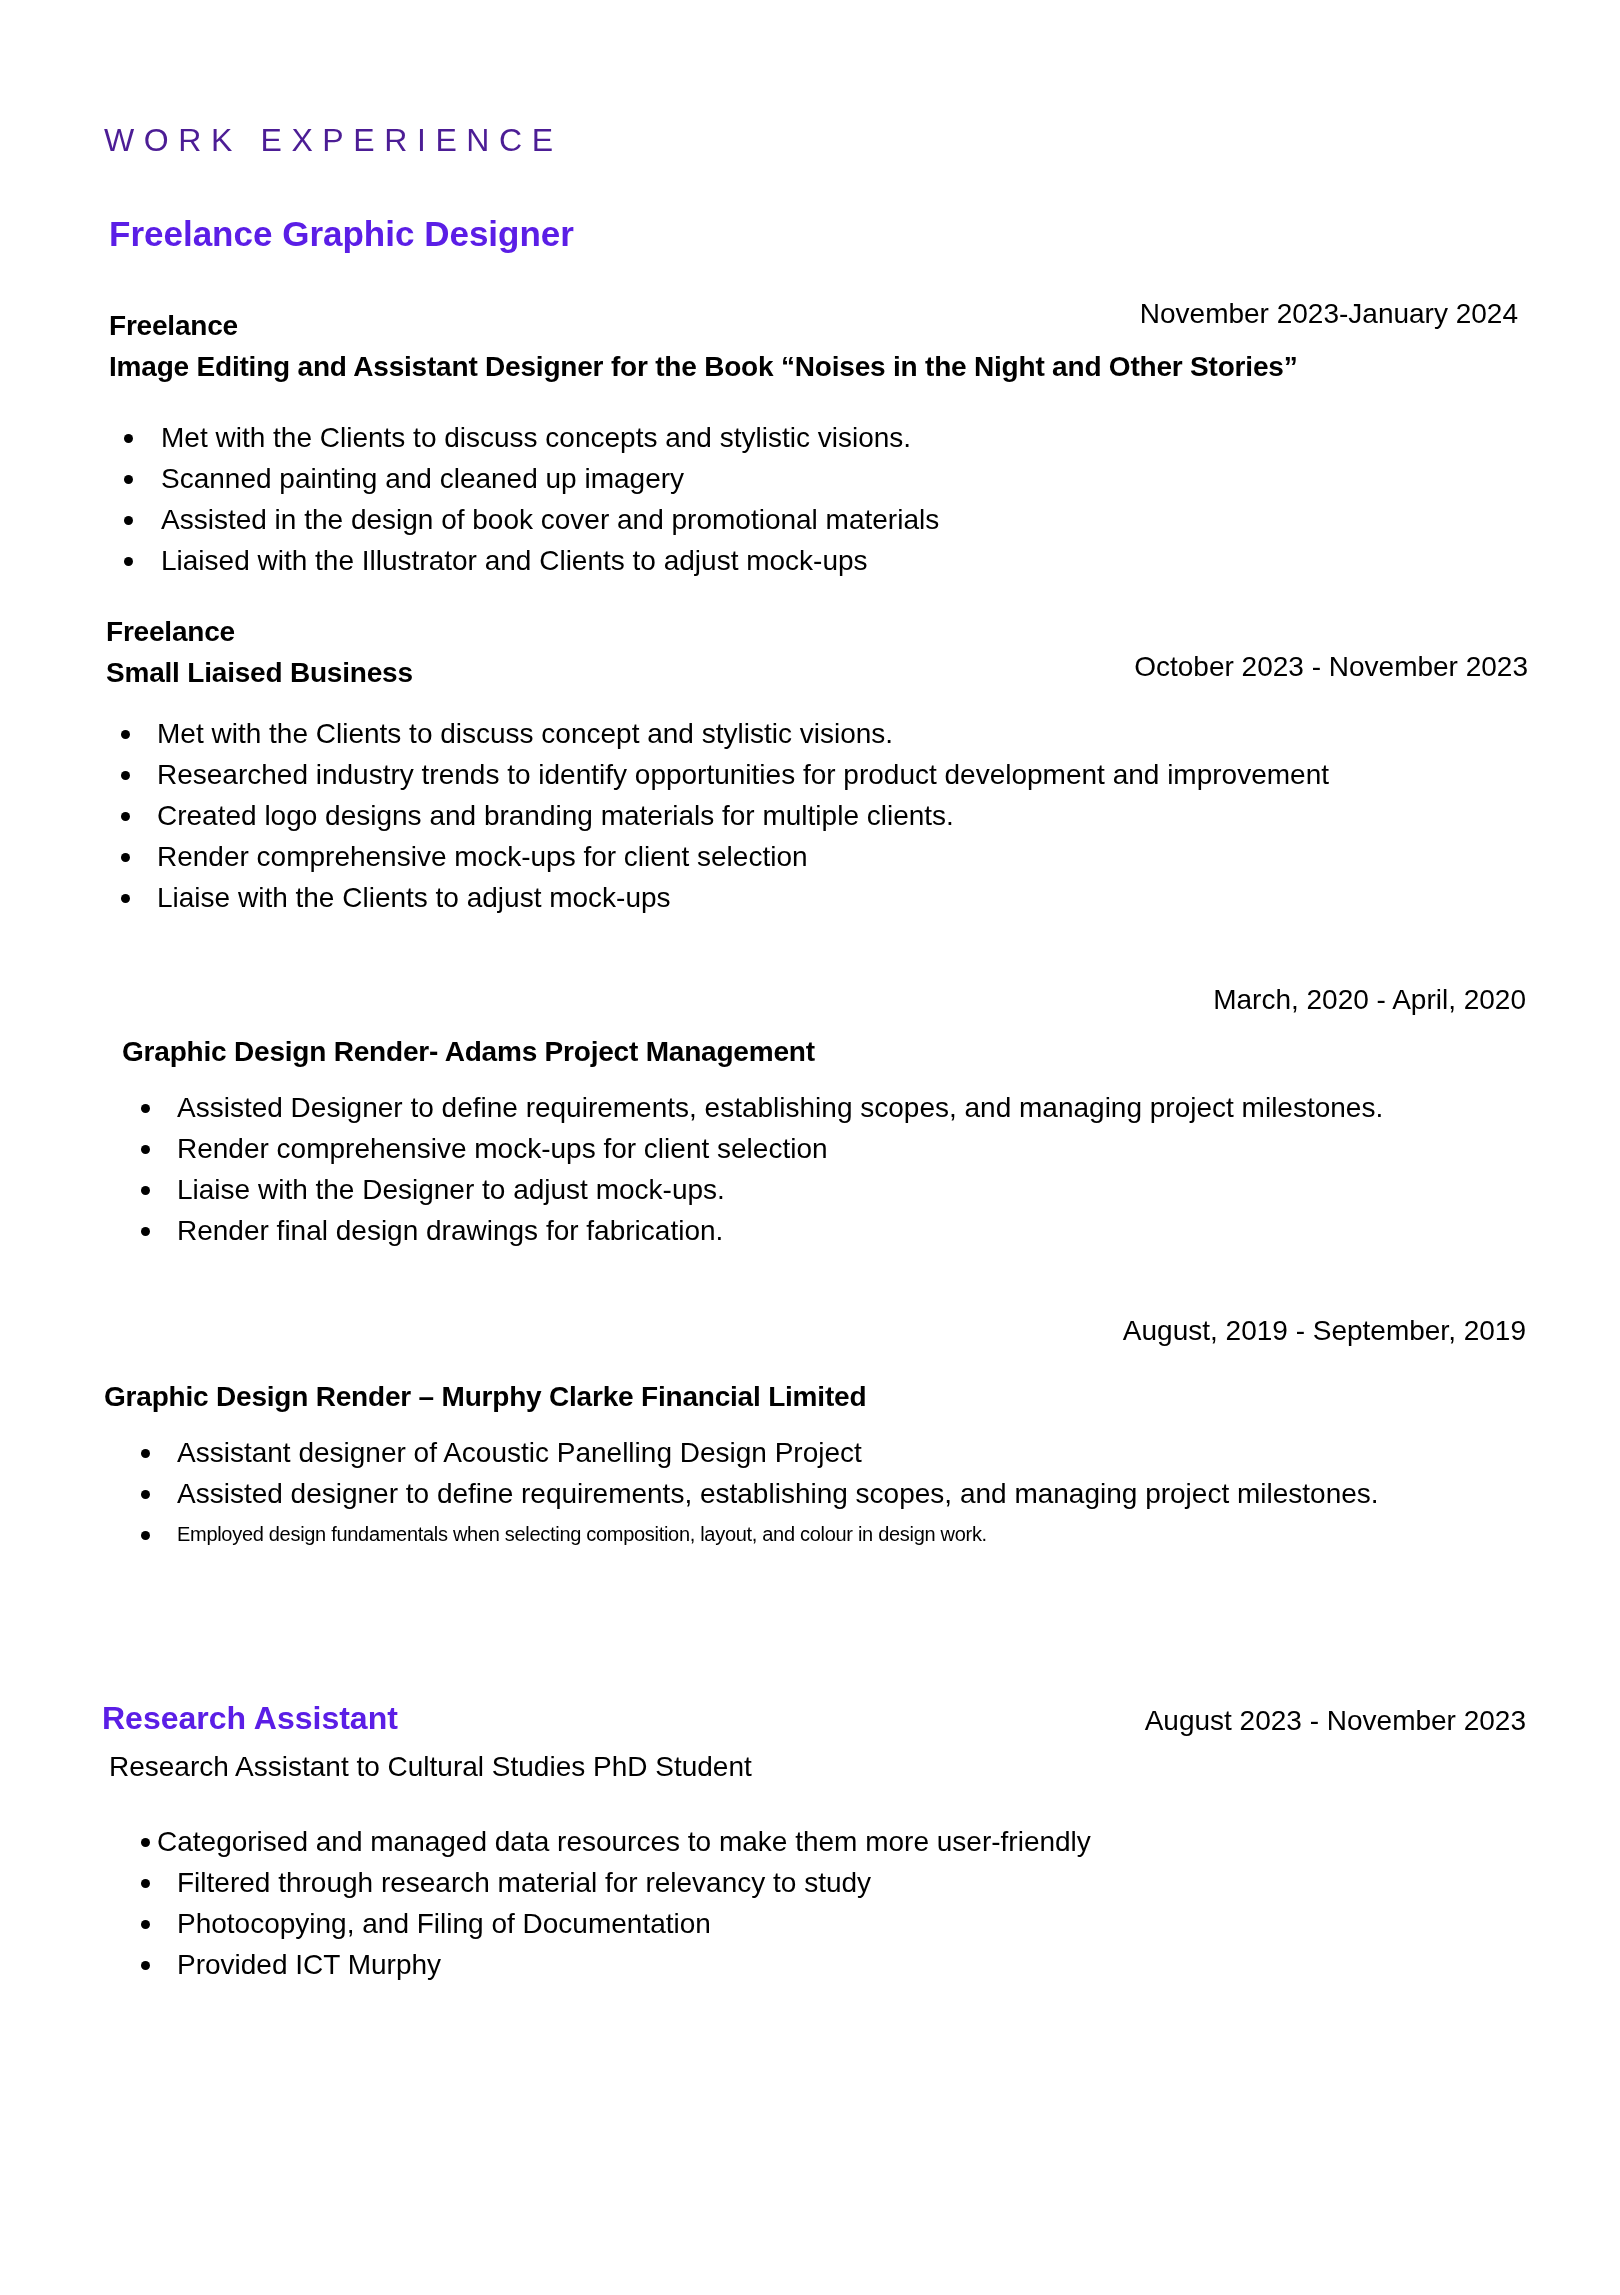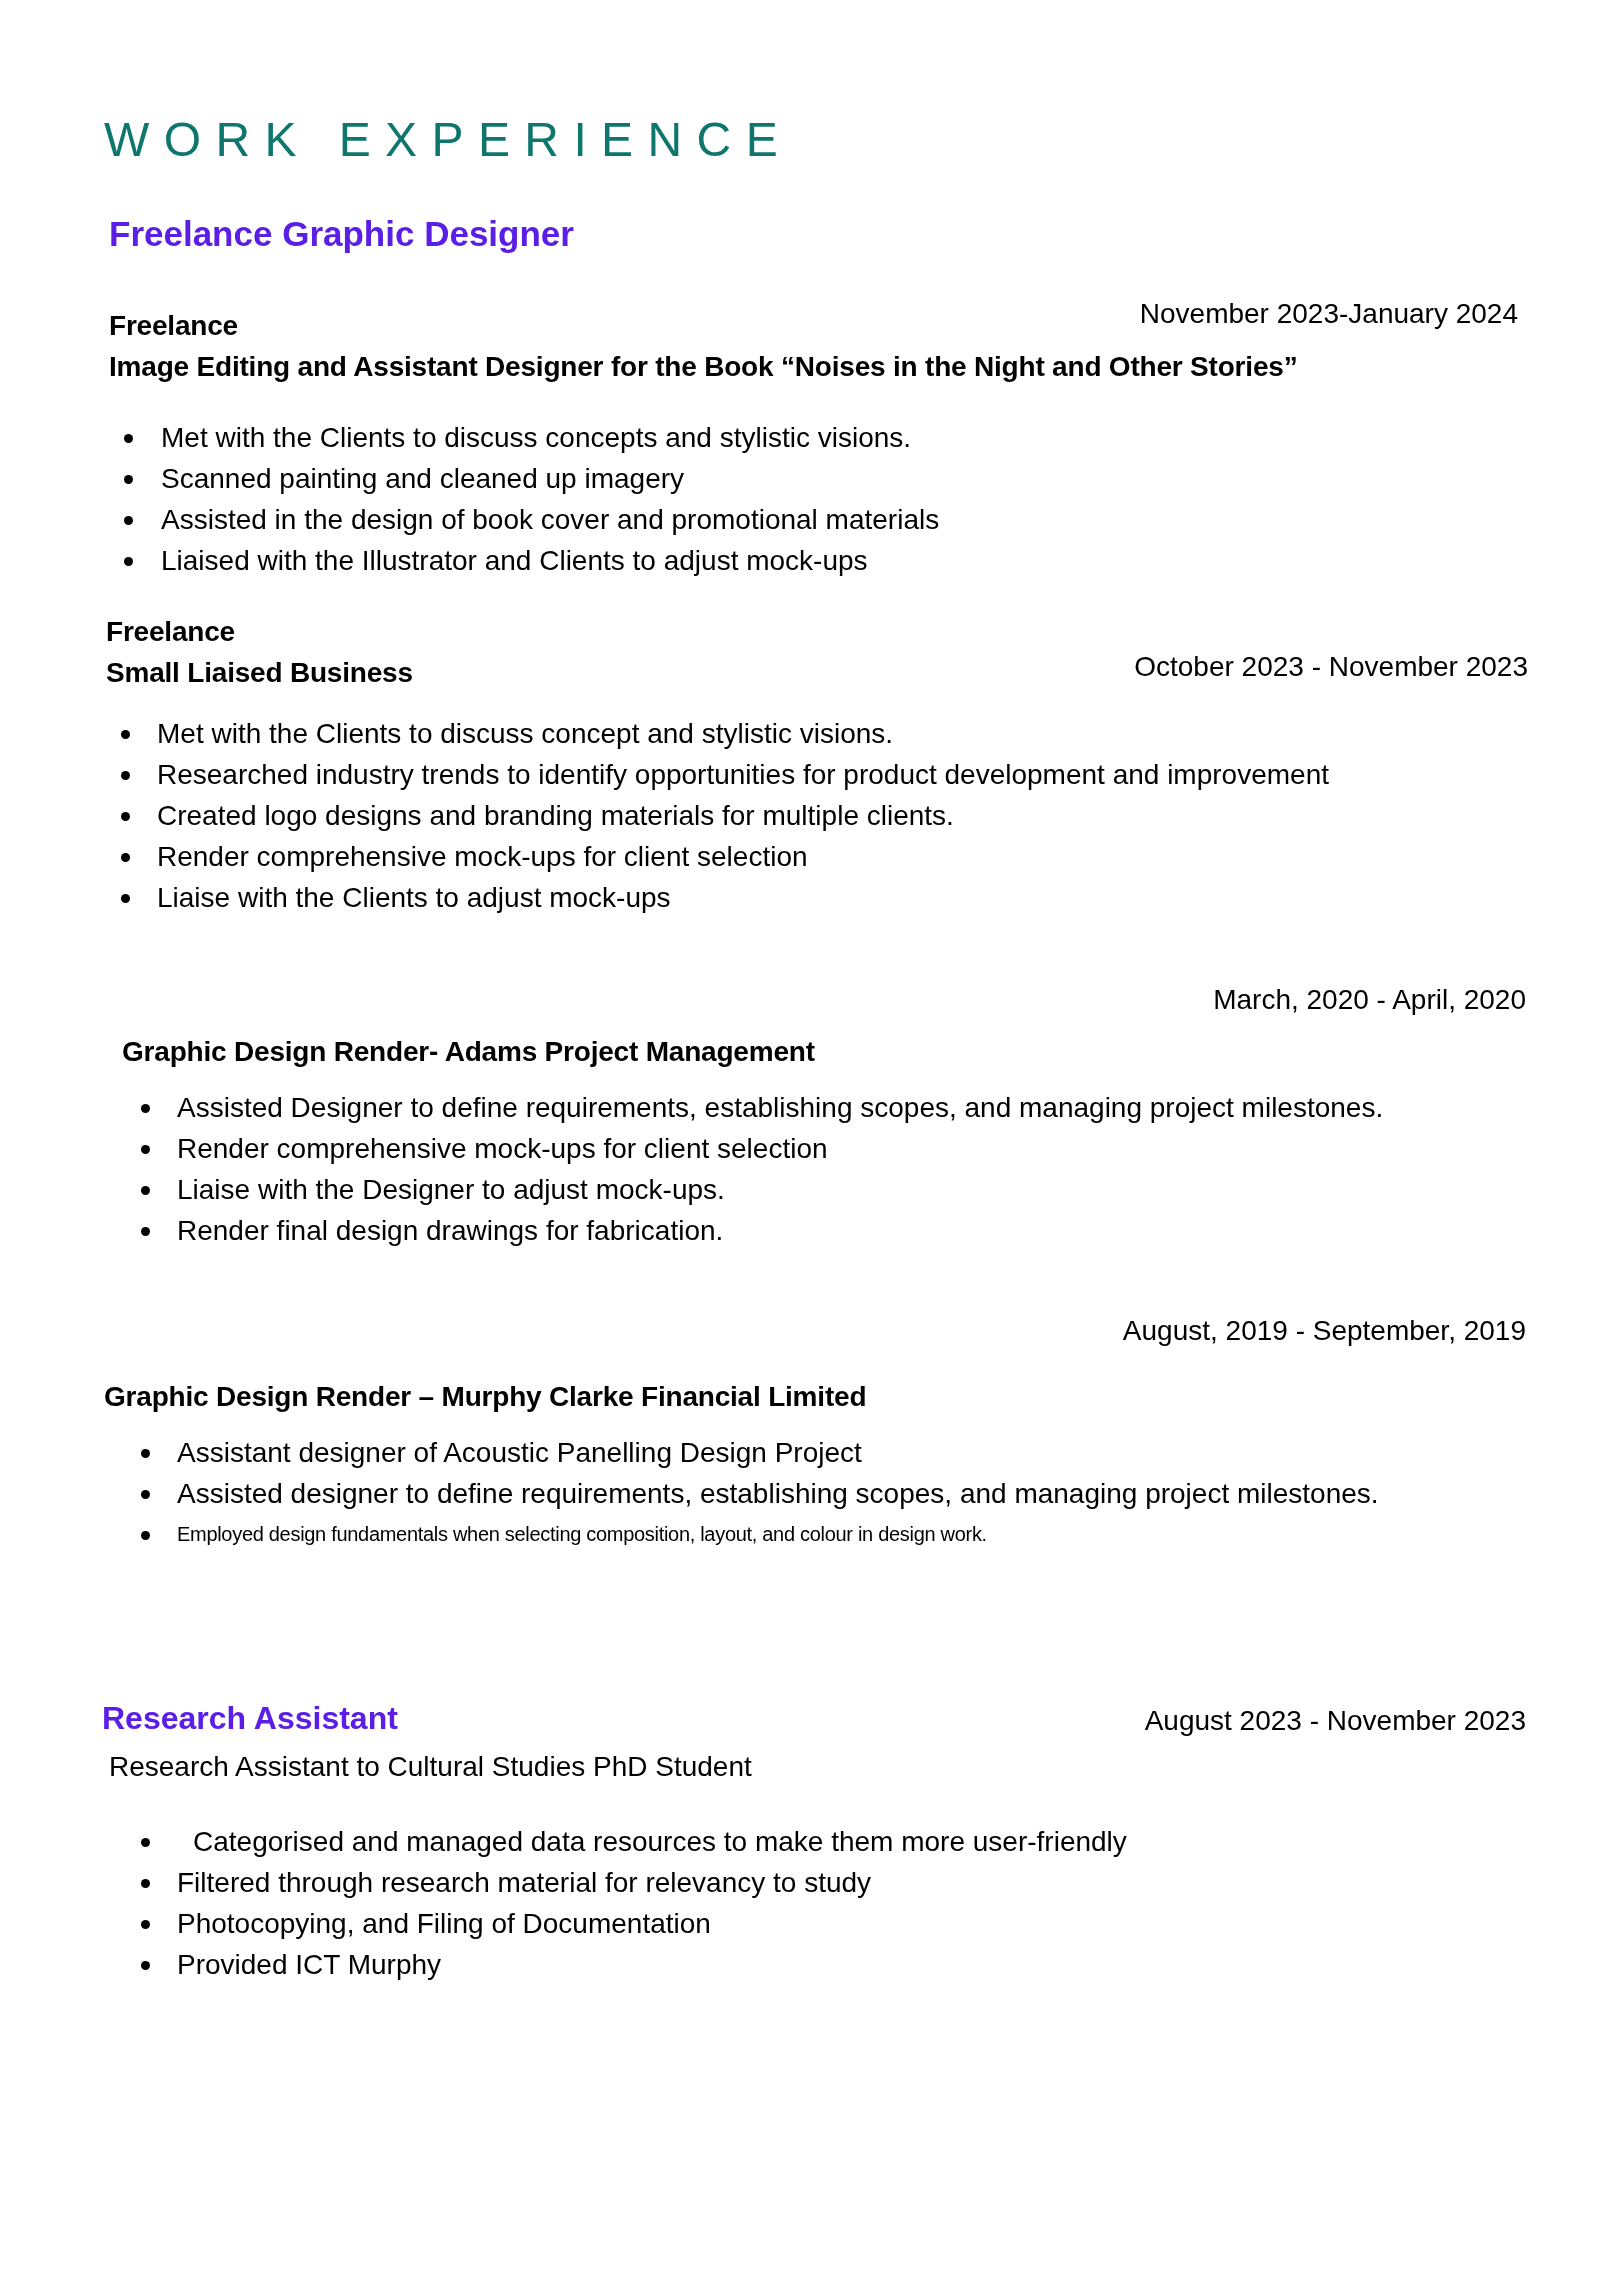--- a/index.html
+++ b/index.html
@@ -1,19 +1,19 @@
 <!DOCTYPE html>
 <html style="font-size:13.5px"><head>
 <meta charset="utf-8">
 <style>
   html, body { margin: 0; padding: 0; background: #ffffff; }
   body { width: 1621px; height: 2295px; position: relative; overflow: hidden;
          font-family: "Liberation Sans", "DejaVu Sans", sans-serif; color: #000; }
   .abs { position: absolute; white-space: nowrap; }
-  .section-title { font-size: 48px; line-height: 44px; letter-spacing: 0.30em; color: #0f766e; font-weight: 500; }
+  .section-title { font-size: 32px; line-height: 44px; letter-spacing: 0.30em; color: #4c1d95; font-weight: 500; }
   .role-title { font-size: 35px; line-height: 42px; color: #5b1ee6; font-weight: 700; }
   .role-title-sm { font-size: 32px; line-height: 39px; color: #5b1ee6; font-weight: 700; }
   .org { font-size: 28px; line-height: 34px; font-weight: 700; letter-spacing: -0.2px; }
   .date { font-size: 28px; line-height: 34px; text-align: right; }
   .sub { font-size: 28px; line-height: 34px; }
   .bullets { position: absolute; margin: 0; padding: 0; list-style: none; font-size: 28px; line-height: 41px; }
   .bullets li { position: relative; }
   .bullets li .dot { position: absolute; width: 9.3px; height: 9.3px; border-radius: 50%; background: #000; top: 17px; }
   .bullets li .txt { display: block; text-align: justify; text-align-last: left; }
 </style>
@@ -118,21 +118,21 @@
   </ul>
 </div>
 
 <div>
   <div class="abs role-title-sm" style="left:102px; top:1699px;">Research Assistant</div>
   <div class="abs date" style="right:95px; top:1704px;">August 2023 - November 2023</div>
   <div class="abs sub" style="left:109px; top:1750px;">Research Assistant to Cultural Studies PhD Student</div>
   <ul class="bullets" style="left:141px; top:1821px; width:1358px;">
     <li>
         <span class="dot" style="left:0"></span>
-        <span class="txt" style="margin-left:52px">Categorised and managed data resources to make them more user-friendly</span>
+        <span class="txt" style="margin-left:16px">Categorised and managed data resources to make them more user-friendly</span>
       </li>
     <li>
         <span class="dot" style="left:0"></span>
         <span class="txt" style="margin-left:36px">Filtered through research material for relevancy to study</span>
       </li>
     <li>
         <span class="dot" style="left:0"></span>
         <span class="txt" style="margin-left:36px">Photocopying, and Filing of Documentation</span>
       </li>
     <li>

